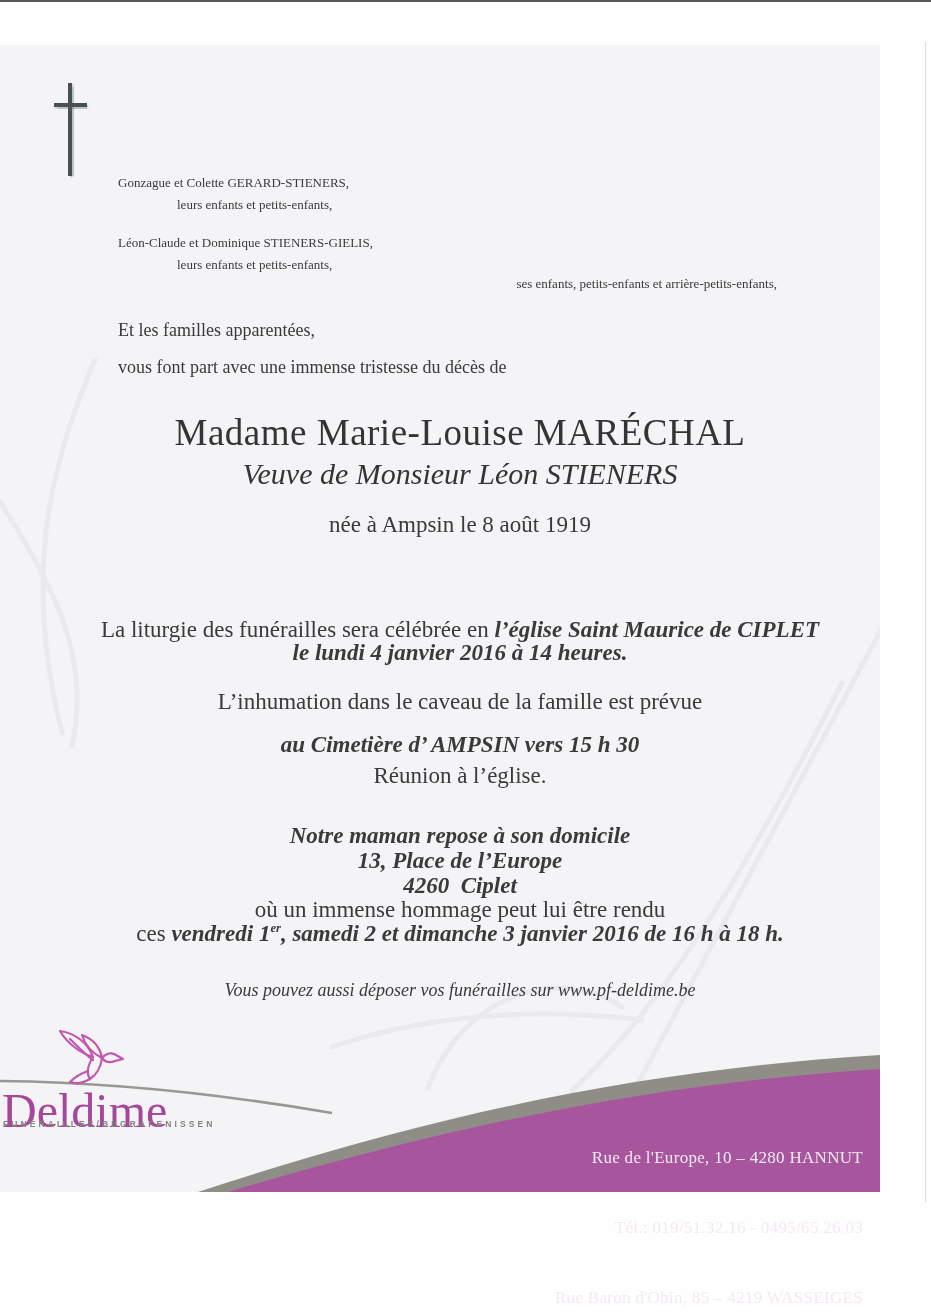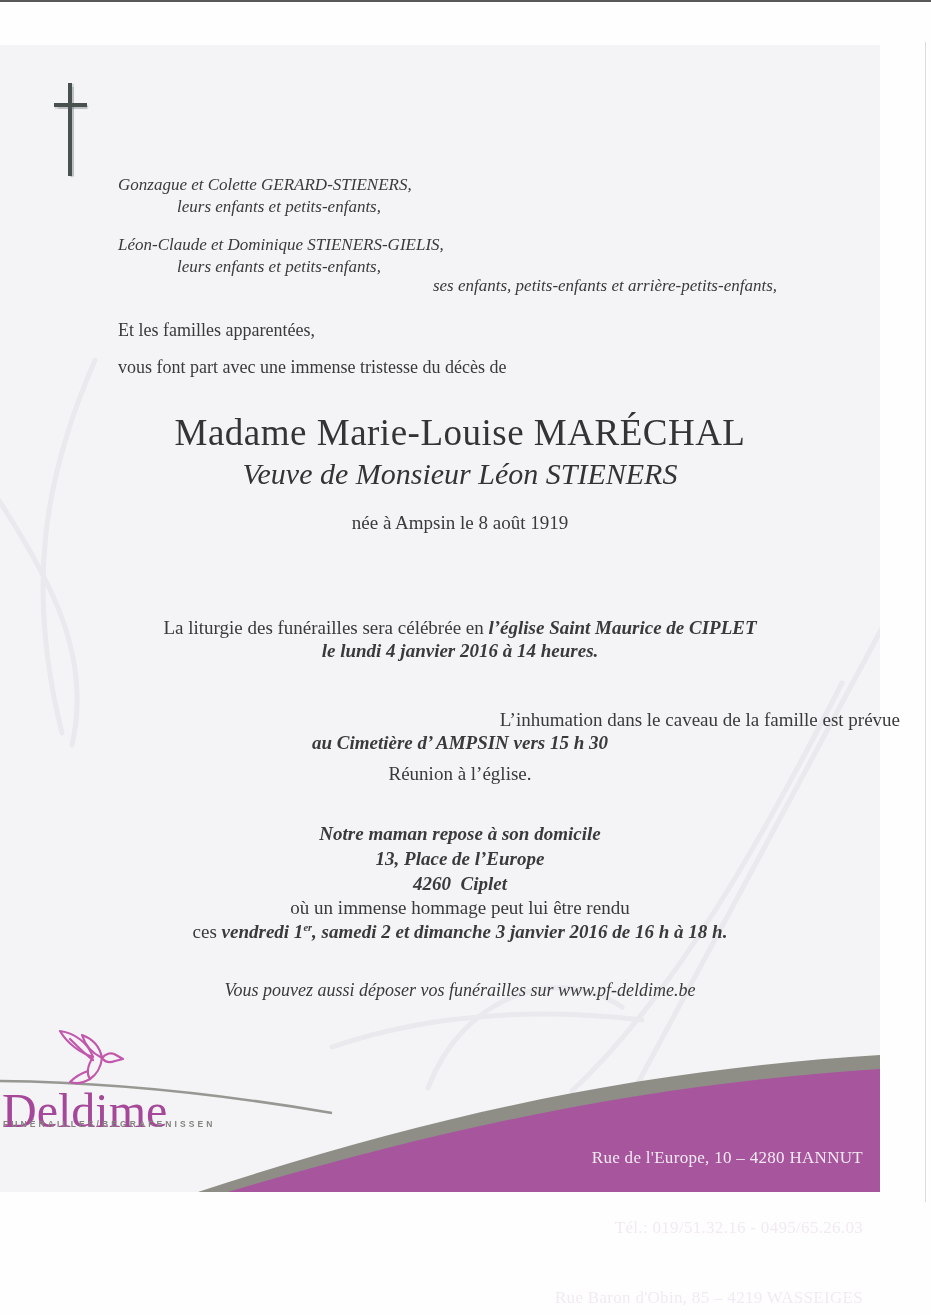--- a/index.html
+++ b/index.html
@@ -3,23 +3,23 @@
 <meta charset="utf-8">
 <style>
   html,body{margin:0;padding:0;background:#ffffff;}
   #stage{position:relative;width:931px;height:1315px;background:#fefefe;overflow:hidden;
          font-family:"Liberation Serif",serif;}
   #scan-top-line{position:absolute;left:0;top:0;width:931px;height:2px;background:#3c3c3c;opacity:.85;}
   #scan-right-line{position:absolute;left:925px;top:42px;width:1px;height:1160px;background:#dcdcdc;}
   #card{position:absolute;left:0;top:45px;width:880px;height:1147px;background:#f4f3f6;}
   .t{position:absolute;white-space:pre;color:#3a3a3a;line-height:1.05;}
   .c{left:20px;width:880px;text-align:center;}
-  .body-sm{font-size:17px;font-style:italic;}
+  .body-sm{font-size:13px;}
   .body-md{font-size:18px;}
-  .mid{font-size:19px;}
+  .mid{font-size:23px;}
   .em{font-style:italic;font-weight:bold;}
   .it{font-style:italic;}
   .name{font-size:37px;letter-spacing:.5px;color:#343434;}
   .widow{font-size:30px;color:#343434;}
   sup{font-size:.55em;}
   
   .cross-v{position:absolute;left:68px;top:38px;width:3.5px;height:93px;background:#49514f;box-shadow:1.5px 1px 1px rgba(90,100,100,.35);}
   .cross-h{position:absolute;left:54px;top:58px;width:33px;height:3.5px;background:#49514f;box-shadow:1px 1.5px 1px rgba(90,100,100,.35);}
   
   #watermark{position:absolute;left:0;top:0;width:880px;height:1147px;}
@@ -64,21 +64,21 @@
     <div class="t body-sm" style="right:103px;top:232px;">ses enfants, petits-enfants et arrière-petits-enfants,</div>
     <div class="t body-md" style="left:118px;top:276px;">Et les familles apparentées,</div>
     <div class="t body-md" style="left:118px;top:313px;">vous font part avec une immense tristesse du décès de</div>
 
     <div class="t c name" style="top:369px;">Madame Marie-Louise MARÉCHAL</div>
     <div class="t c widow" style="top:413px;font-style:italic;">Veuve de Monsieur Léon STIENERS</div>
     <div class="t c mid" style="top:468px;">née à Ampsin le 8 août 1919</div>
 
     <div class="t c mid" style="top:573px;"><span>La liturgie des funérailles sera célébrée en </span><span class="em">l’église Saint Maurice de CIPLET</span></div>
     <div class="t c mid em" style="top:596px;">le lundi 4 janvier 2016 à 14 heures.</div>
-    <div class="t c mid" style="top:665px;text-align:right;">L’inhumation dans le caveau de la famille est prévue</div>
+    <div class="t c mid" style="top:645px;">L’inhumation dans le caveau de la famille est prévue</div>
     <div class="t c mid em" style="top:688px;">au Cimetière d’ AMPSIN vers 15 h 30</div>
     <div class="t c mid em" style="top:779px;">Notre maman repose à son domicile</div>
 
     <div class="t c mid" style="top:719px;">Réunion à l’église.</div>
     <div class="t c mid em" style="top:804px;">13, Place de l’Europe</div>
     <div class="t c mid em" style="top:829px;">4260  Ciplet</div>
     <div class="t c mid" style="top:853px;">où un immense hommage peut lui être rendu</div>
     <div class="t c mid" style="top:877px;"><span>ces </span><span class="em">vendredi 1</span><sup class="em">er</sup><span class="em">, samedi 2 et dimanche 3 janvier 2016 de 16 h à 18 h.</span></div>
 
     <div class="t c it body-md" style="top:936px;">Vous pouvez aussi déposer vos funérailles sur www.pf-deldime.be</div>

